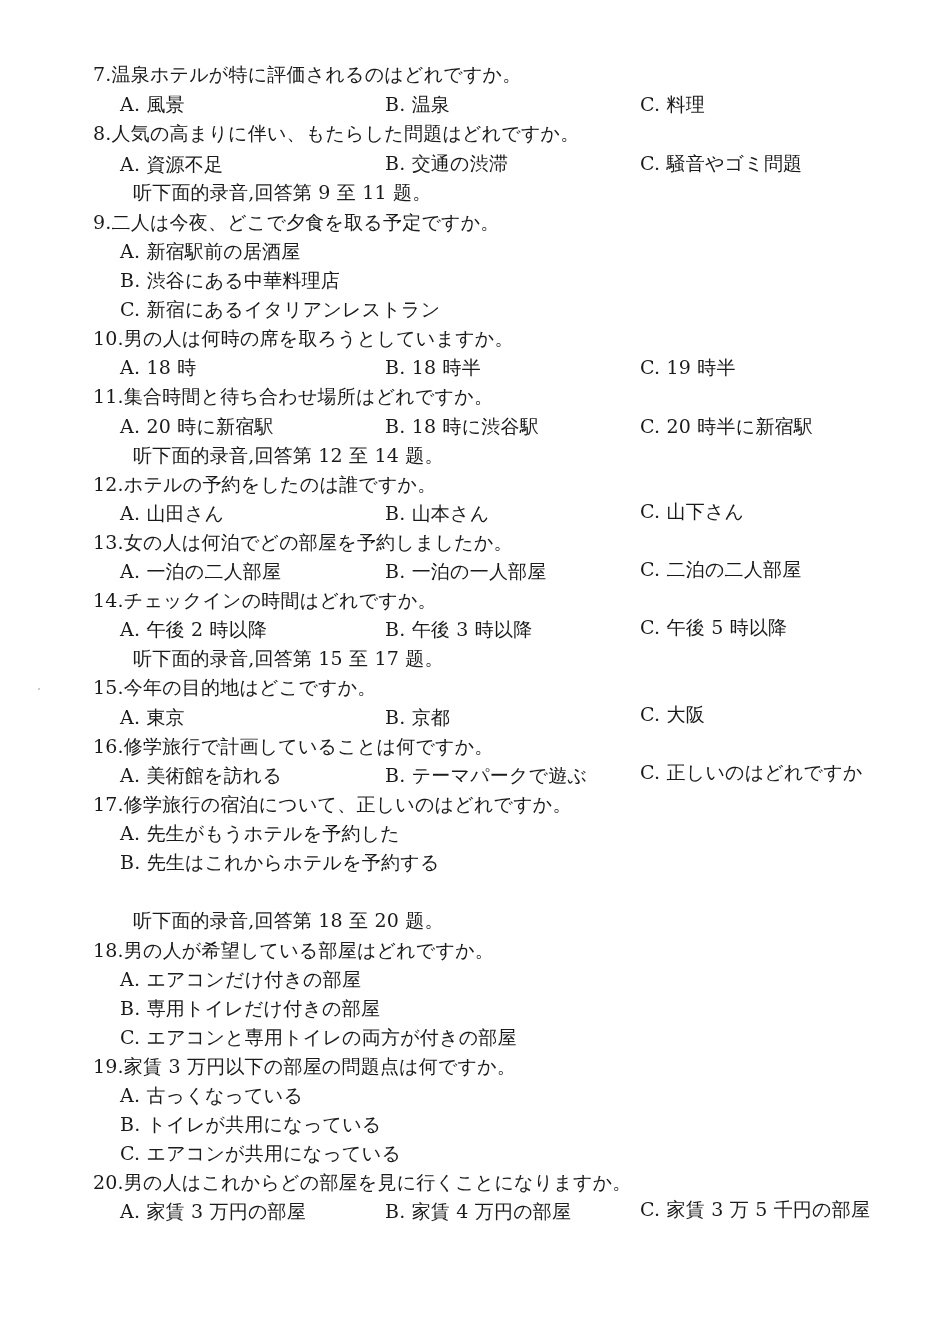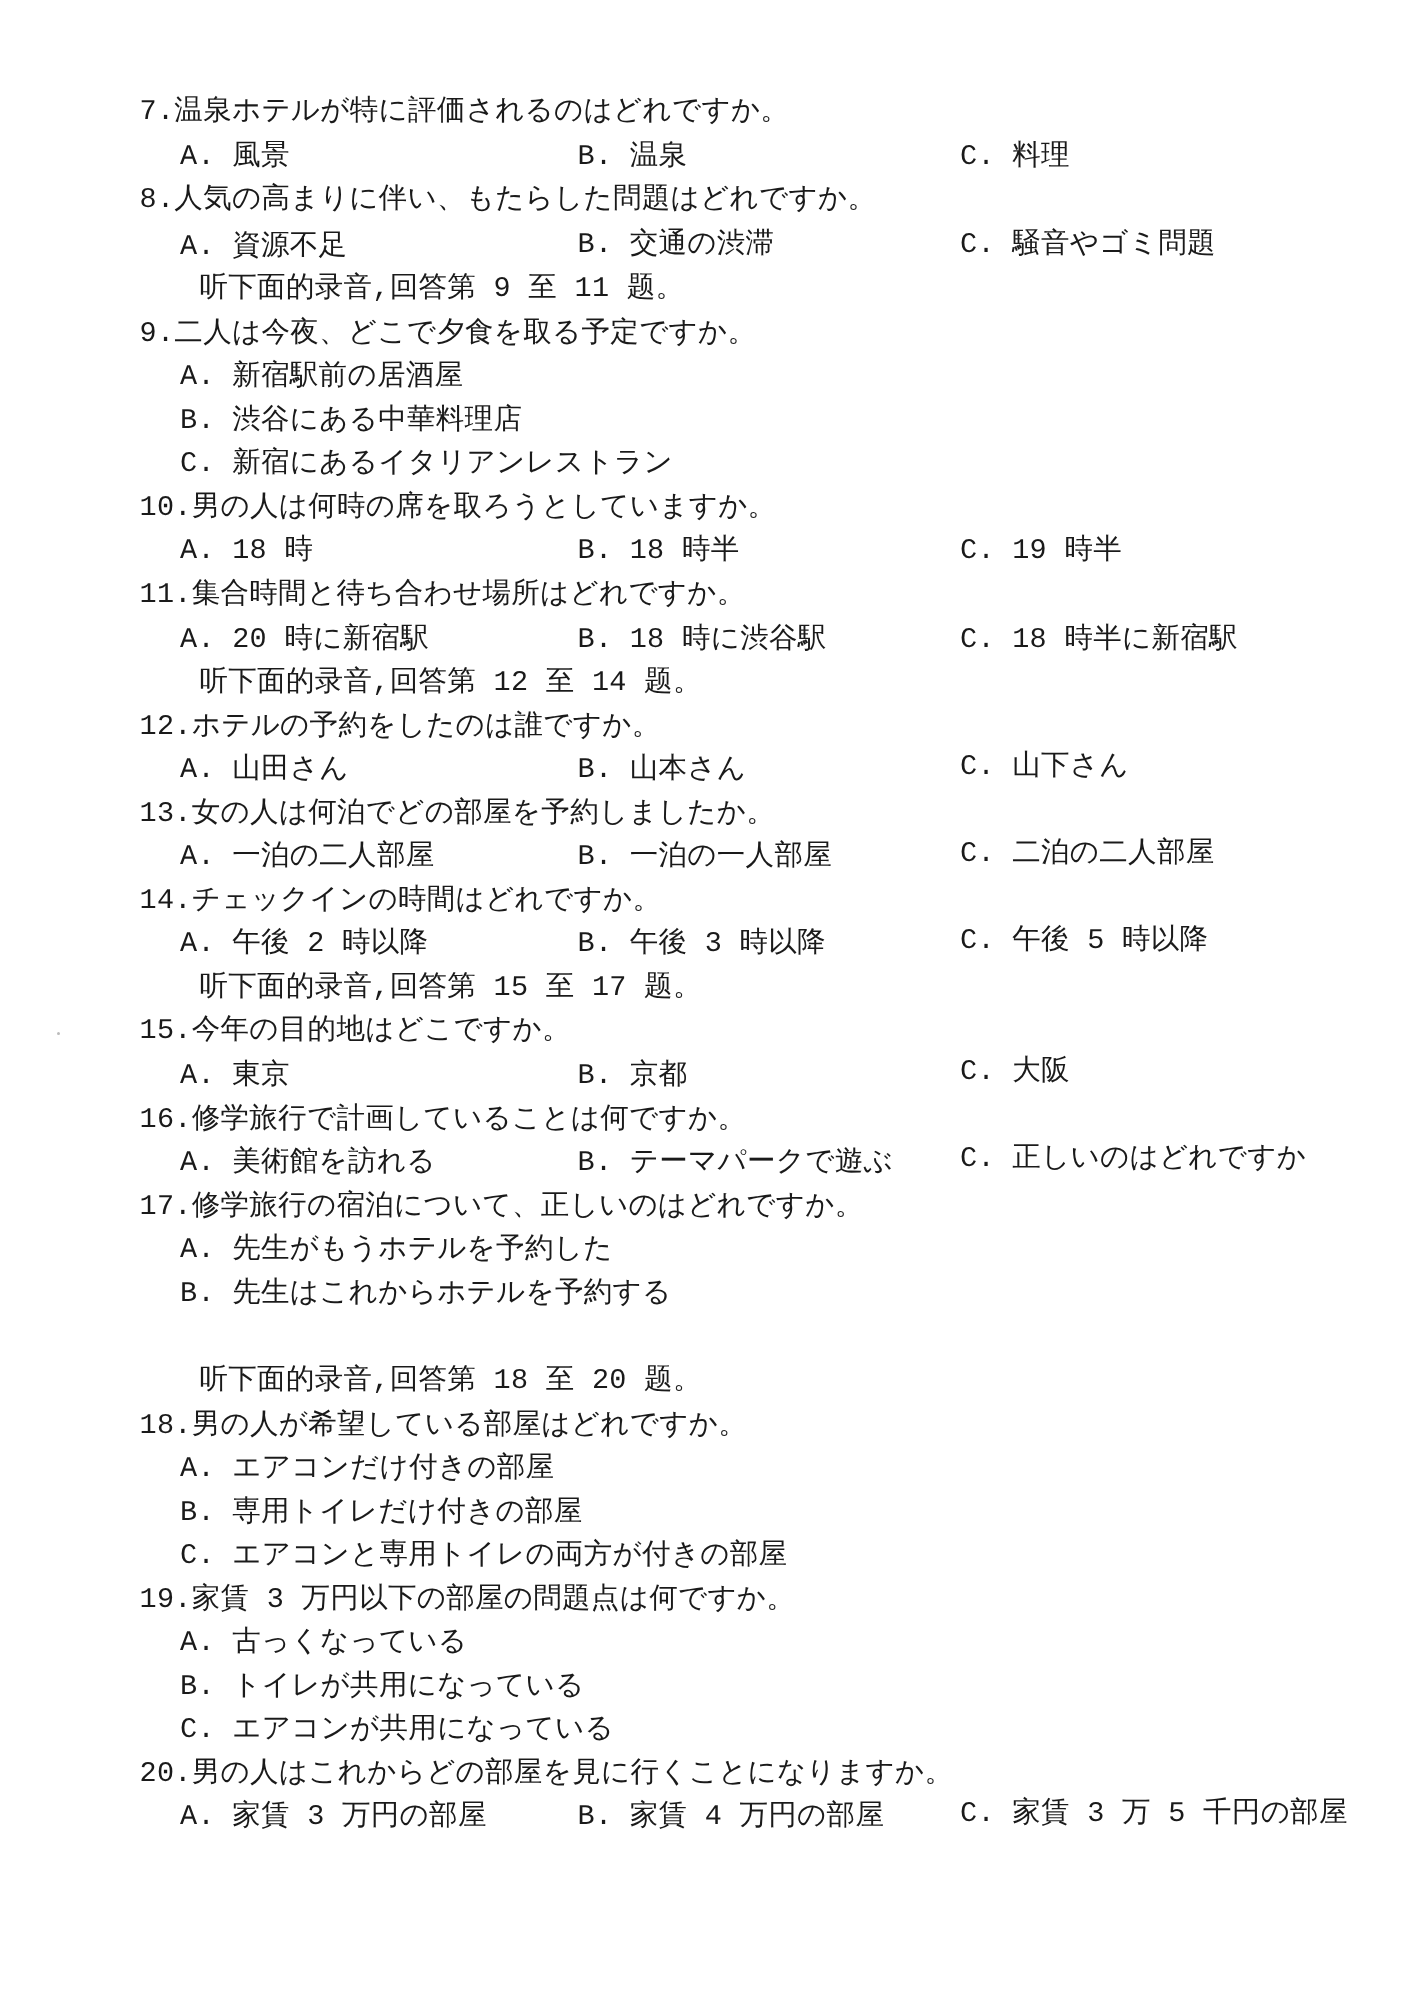--- a/index.html
+++ b/index.html
@@ -5,21 +5,20 @@
   html, body { margin: 0; padding: 0; background: #ffffff; }
   body {
     width: 950px; height: 1343px; position: relative; overflow: hidden;
     font-family: "DejaVu Serif", "Liberation Serif", serif;
     color: #1a1a1a;
   }
   .page { position: absolute; left: 0; top: 0; width: 950px; height: 1343px; }
   .line {
     position: absolute; font-size: 19px; line-height: 24px; white-space: nowrap;
     letter-spacing: 0.2px;
-    font-family: Liberation Mono, monospace;
   }
   .q { left: 93px; }
   .instr { left: 133px; }
   .opt-a { left: 120px; }
   .opt-b { left: 385px; }
   .opt-c { left: 640px; }
   .footer {
     position: absolute; top: 1238px; left: 0; width: 950px; text-align: center;
     font-size: 19px; font-weight: bold; letter-spacing: 1px;
   }
@@ -58,21 +57,21 @@
   </div>
   <div class="line opt-a" style="top:355px">A. 18 時</div>
   <div class="line opt-b" style="top:355px">B. 18 時半</div>
   <div class="line opt-c" style="top:355px">C. 19 時半</div>
 
   <div class="line q" style="top:384px">
     <span>11.</span><span>集合時間と待ち合わせ場所はどれですか。</span>
   </div>
   <div class="line opt-a" style="top:414px">A. 20 時に新宿駅</div>
   <div class="line opt-b" style="top:414px">B. 18 時に渋谷駅</div>
-  <div class="line opt-c" style="top:414px">C. 18 時半に新宿駅</div>
+  <div class="line opt-c" style="top:414px">C. 20 時半に新宿駅</div>
 
   <div class="line instr" style="top:443px">听下面的录音,回答第 12 至 14 题。</div>
 
   <div class="line q" style="top:472px">
     <span>12.</span><span>ホテルの予約をしたのは誰ですか。</span>
   </div>
   <div class="line opt-a" style="top:501px">A. 山田さん</div>
   <div class="line opt-b" style="top:501px">B. 山本さん</div>
   <div class="line opt-c" style="top:499px">C. 山下さん</div>
 

